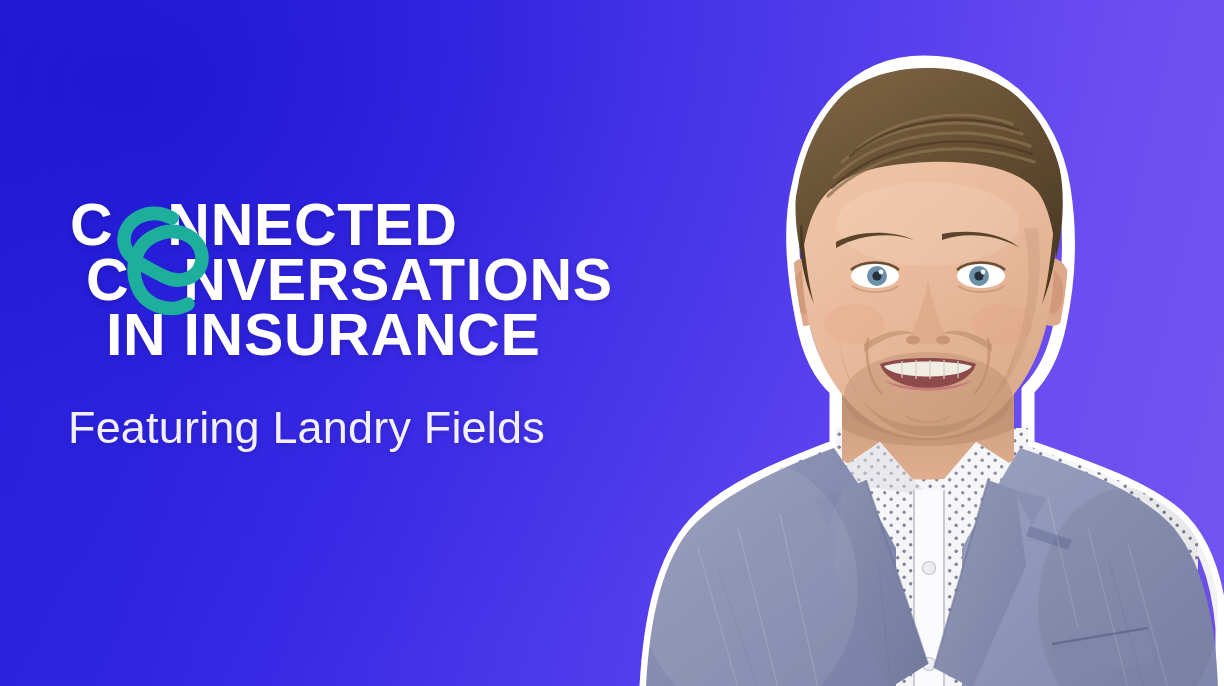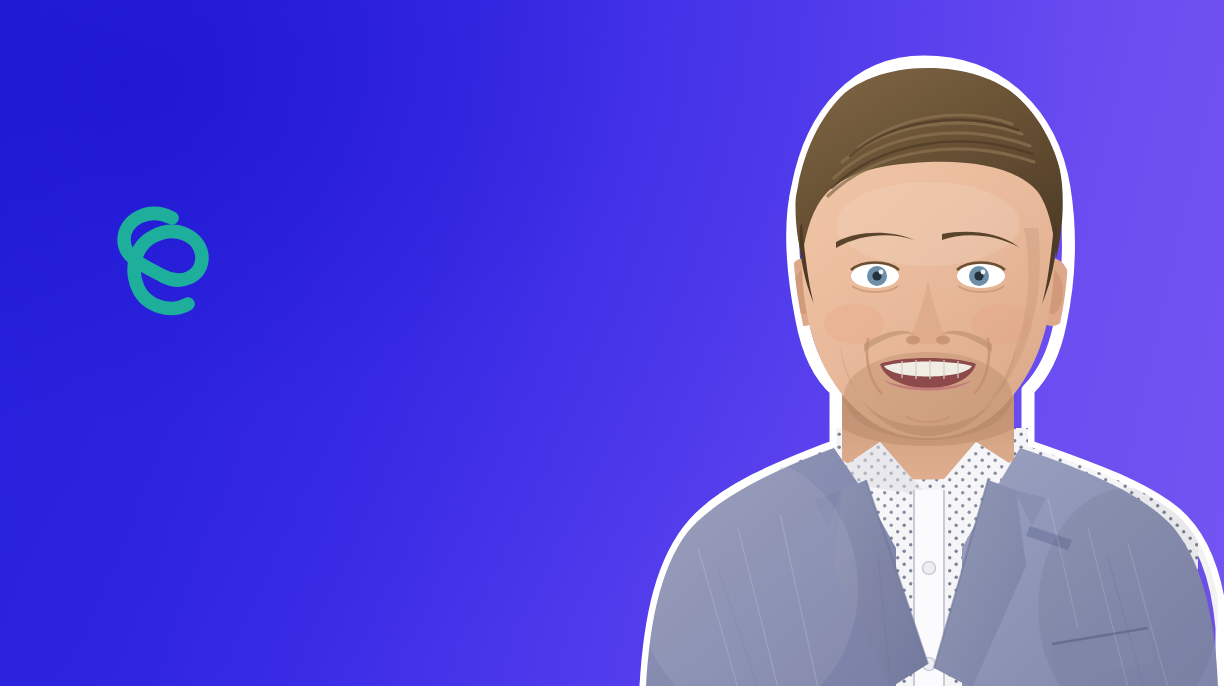--- a/index.html
+++ b/index.html
@@ -342,32 +342,38 @@
         <path d="M278 388 C 288 396, 312 396, 322 388" stroke="#C08C6B" stroke-width="2" fill="none" opacity="0.5"></path>
 
         <ellipse cx="226" cy="296" rx="30" ry="20" fill="#E89B86" opacity="0.22"></ellipse>
         <ellipse cx="374" cy="296" rx="30" ry="20" fill="#E89B86" opacity="0.22"></ellipse>
 
         <path d="M396 200 C 408 260, 396 330, 356 380 C 400 340, 418 270, 410 200 Z" fill="#B8886A" opacity="0.25"></path>
       </g>
     </svg>
   </div>
 
+  <div class="title-block">
+    <div class="title-line line-1"><span>C</span><span class="o-slot"></span><span>NNECTED</span></div>
+    <div class="title-line line-2"><span>C</span><span class="o-slot-2"></span><span>NVERSATIONS</span></div>
+    <div class="title-line line-3">IN INSURANCE</div>
+  </div>
 
   <div class="infinity-mark">
     <svg viewBox="0 0 110 125" xmlns="http://www.w3.org/2000/svg" aria-hidden="true">
       <g fill="none" stroke="#1eae9c" stroke-width="13.5" stroke-linecap="round">
 
         <path d="M64 20
                  C 40 8, 16 22, 16 42
                  C 16 60, 36 68, 55 78"></path>
 
         <path d="M55 78
                  C 74 88, 94 78, 94 60
                  C 94 40, 70 26, 46 38
                  C 26 48, 22 72, 30 90
                  C 38 108, 62 116, 80 106"></path>
       </g>
     </svg>
   </div>
 
+  <div class="subtitle">Featuring Landry Fields</div>
 
 </div>
 
 </body></html>

